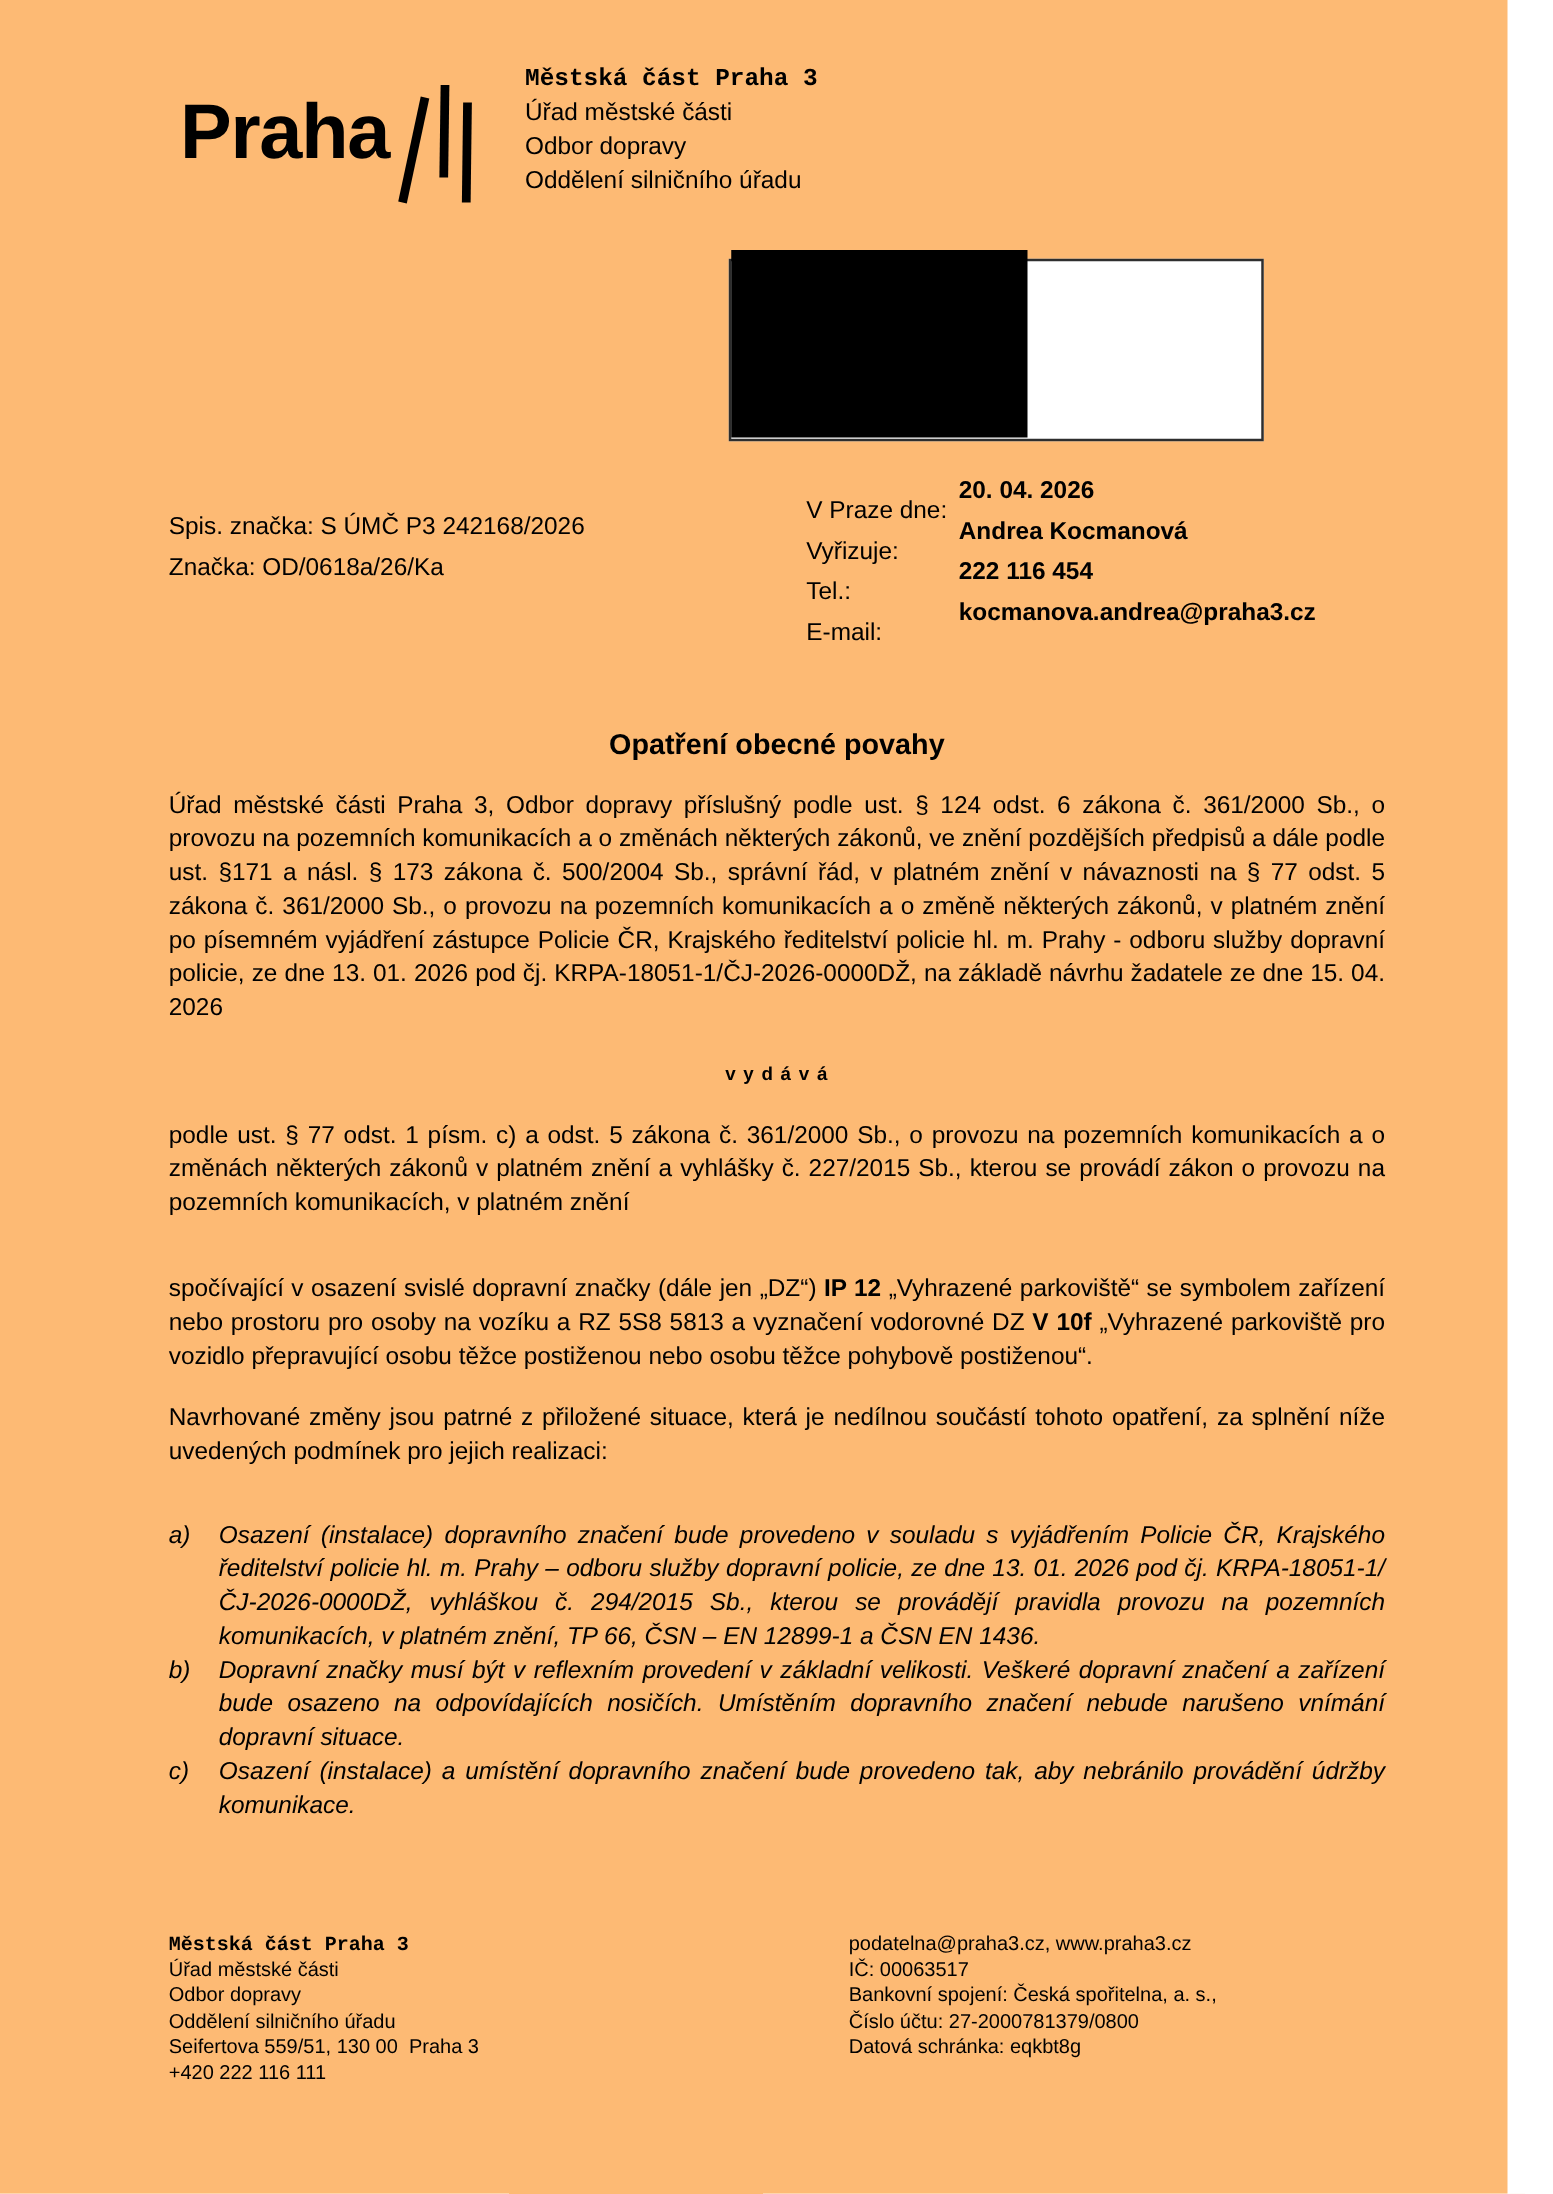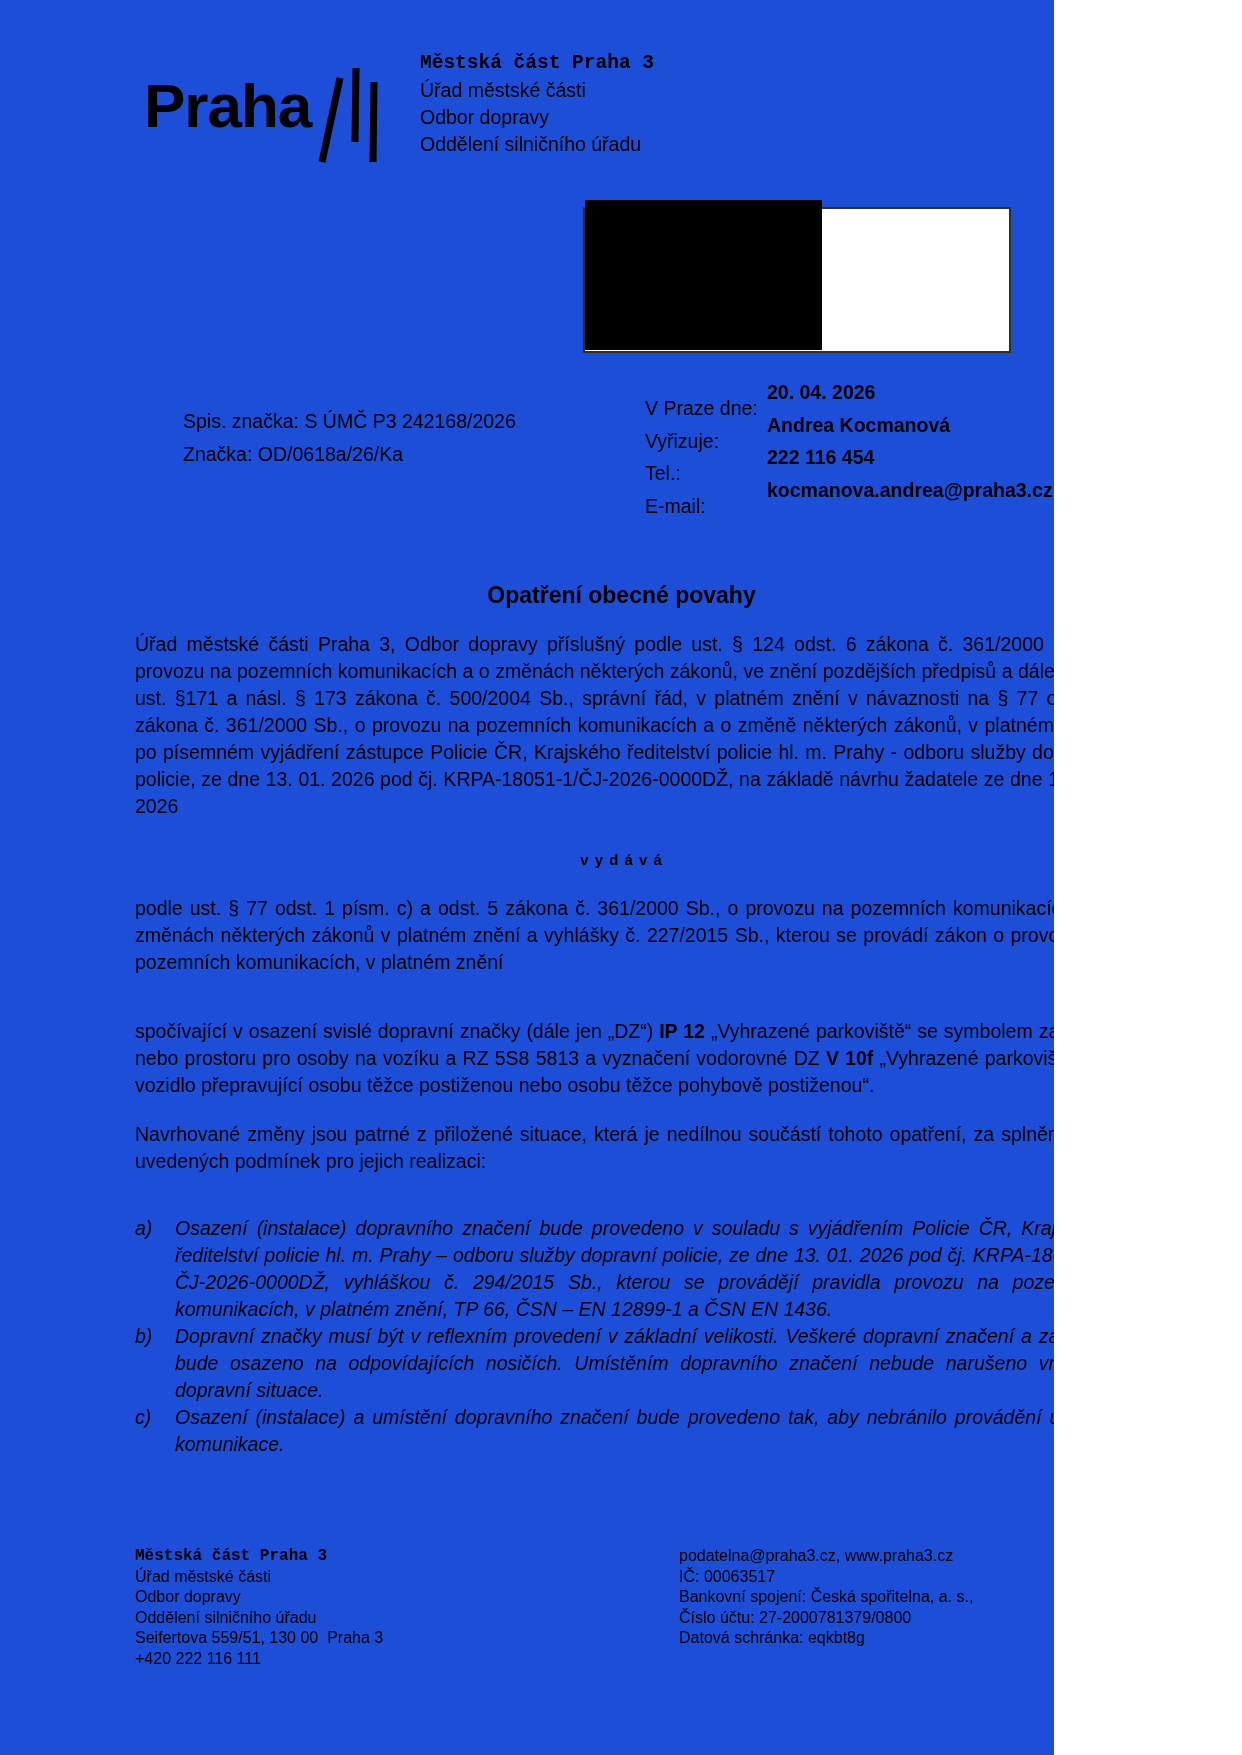--- a/index.html
+++ b/index.html
@@ -1,41 +1,41 @@
 <!DOCTYPE html>
 <html><head>
 <meta charset="utf-8">
 <style>
   * { margin:0; padding:0; box-sizing:border-box; }
   html,body { background:#ffffff; }
   .page {
     position:relative;
-    width:1054px; height:1755px;
-    background:#1d4ed8;
+    width:1206px; height:1755px;
+    background:#fdba74;
     color:#000;
     font-family:"Liberation Sans","DejaVu Sans",sans-serif;
     overflow:hidden;
   }
 
   
   .logo { position:absolute; left:144px; top:72px; display:flex; align-items:flex-start; }
   .logo-word { font-size:62px; font-weight:800; letter-spacing:-1px; line-height:1.1; }
   .logo-strokes { position:absolute; left:172px; top:-6px; }
 
   
   .letterhead { position:absolute; left:420px; top:50px; font-size:19.5px; line-height:27px; }
   .bold { font-weight:bold;font-family:Liberation Mono, monospace; }
 
   
   .address-box { position:absolute; left:583px; top:207px; width:428px; height:146px;
                  border:2px solid #2e2e2e; background:#fff; }
   .redaction { position:absolute; left:585px; top:200px; width:237px; height:150px; background:#000; }
 
   
-  .ref-block { position:absolute; left:135px; top:405px; font-size:19.5px; line-height:33px;margin-left:48px; }
+  .ref-block { position:absolute; left:135px; top:405px; font-size:19.5px; line-height:33px; }
 
   
   .meta-block { position:absolute; left:645px; top:381px; font-size:19.5px; }
   .meta-row { display:flex; height:32.5px; align-items:flex-start; }
   .meta-label { width:122px; flex:0 0 122px;margin-top:16px; }
   .meta-value { font-weight:bold; }
 
   
   .main { position:absolute; left:135px; top:582px; width:973px; font-size:19.5px; line-height:27px; }
   .title { font-size:23px; font-weight:bold; text-align:center; }

